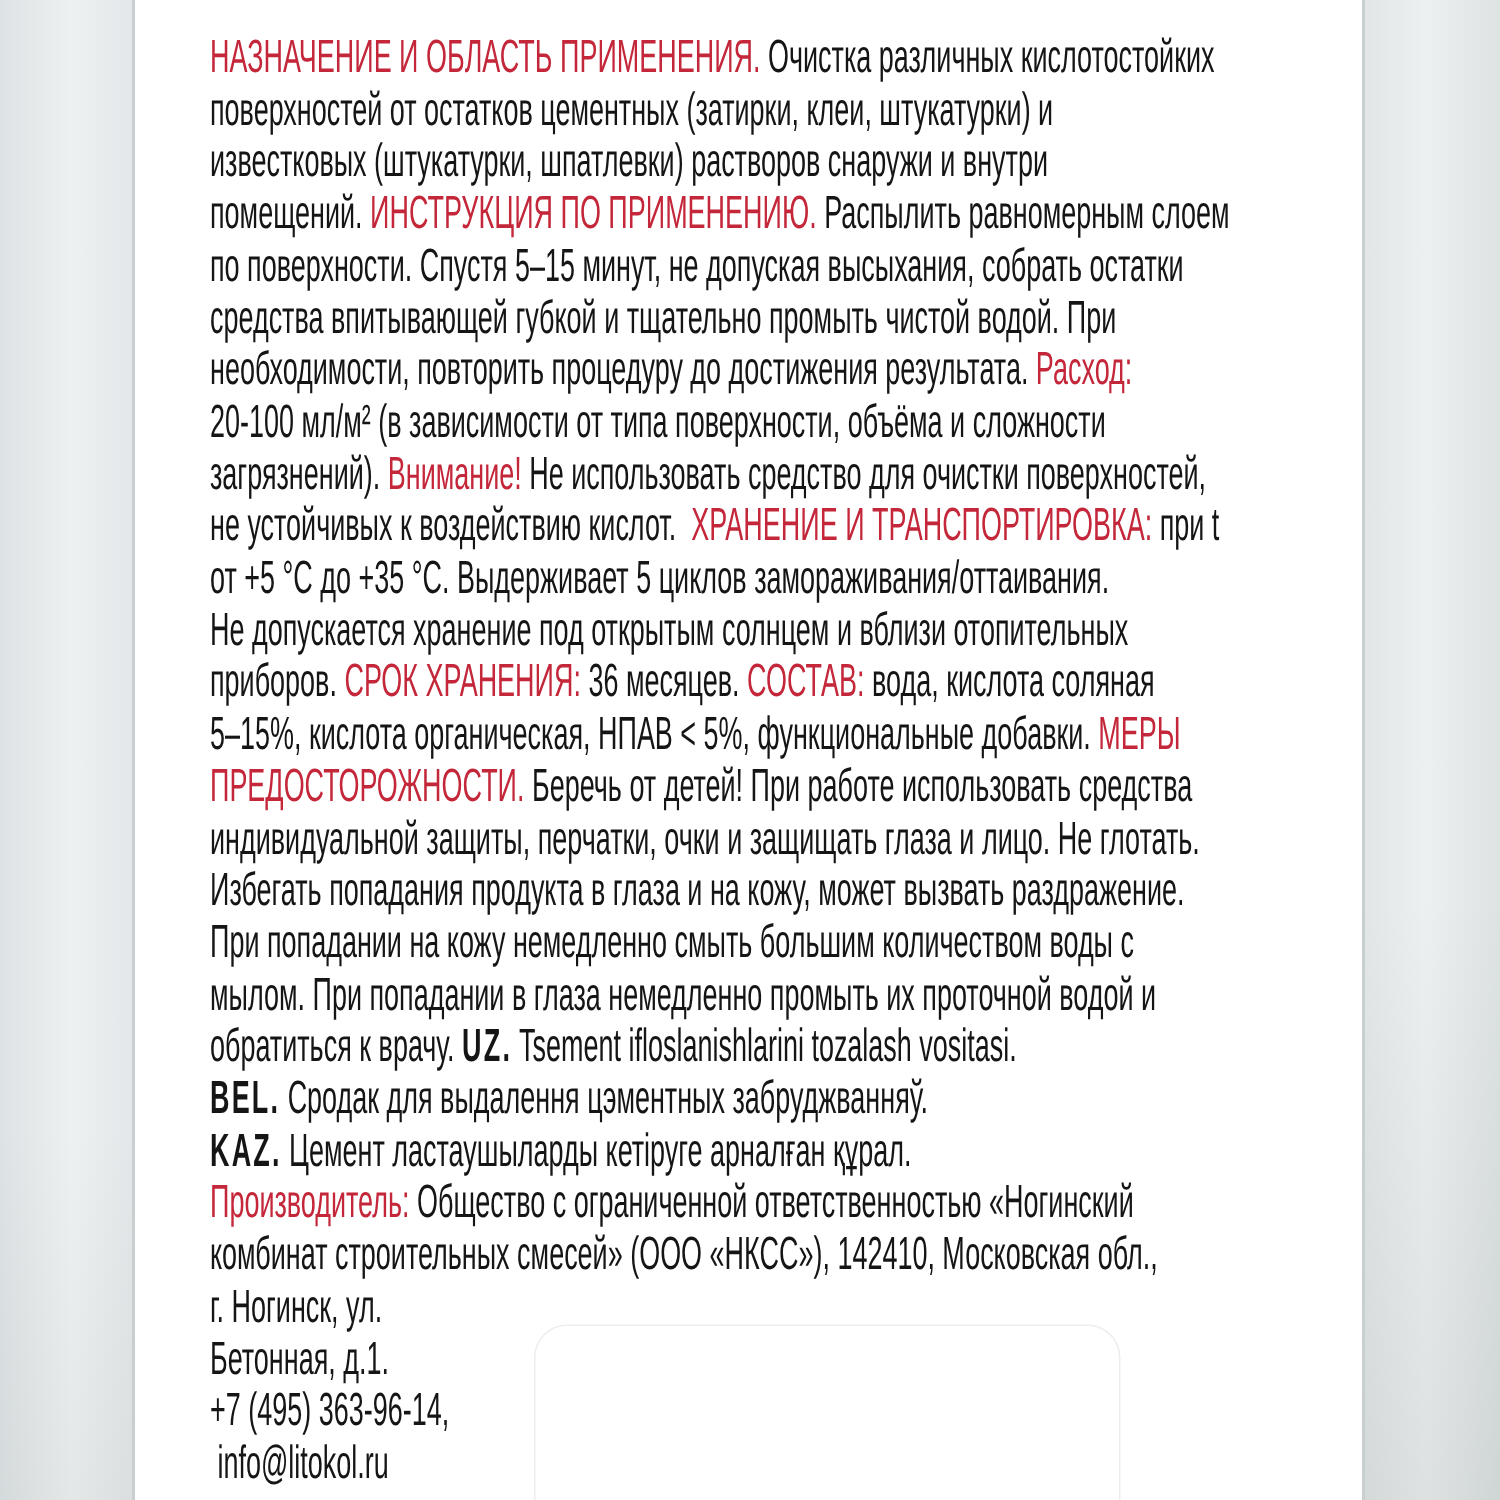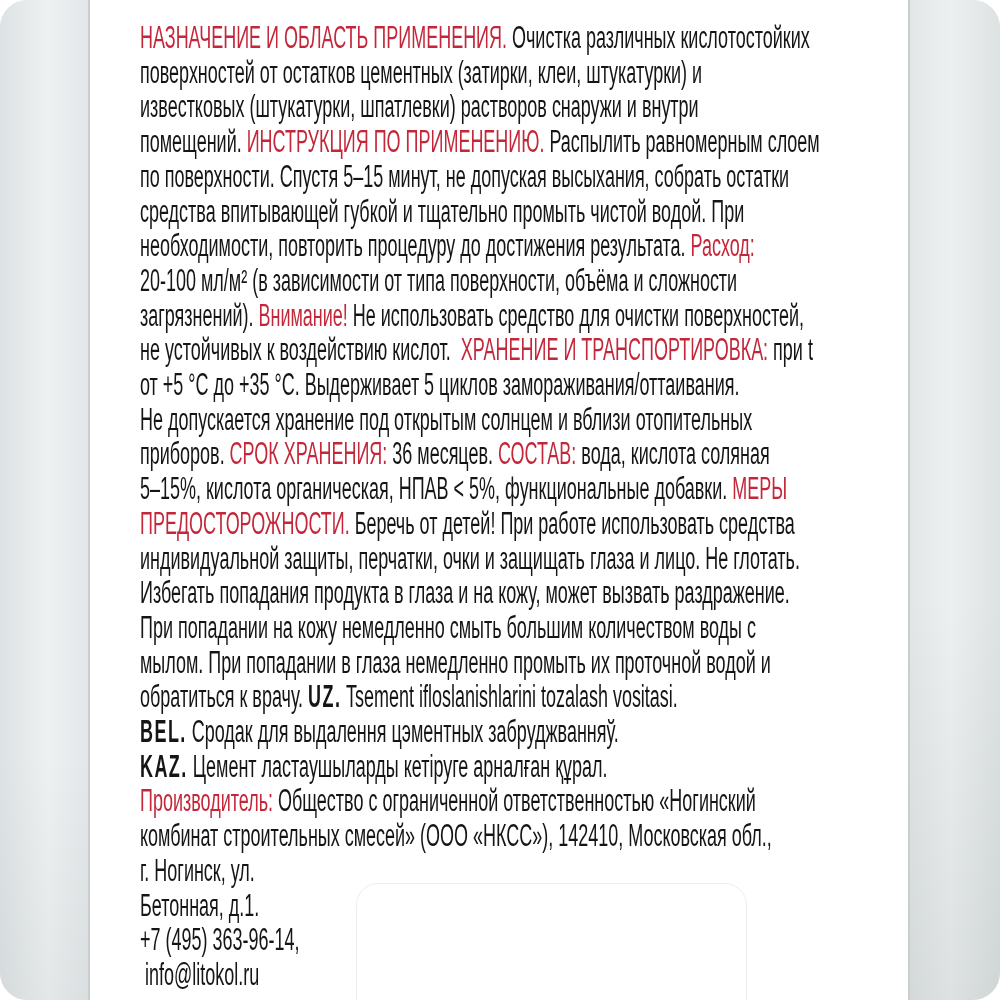--- a/index.html
+++ b/index.html
@@ -8,21 +8,20 @@
     padding: 0;
     background: #ffffff;
     font-family: "Liberation Sans", "DejaVu Sans", sans-serif;
   }
   .stage {
     position: relative;
     width: 1000px;
     height: 1000px;
     overflow: hidden;
     background: var(--label-white, #ffffff);
-    border-radius: 27px;
   }
   
   .band {
     position: absolute;
     top: 0;
     height: 1000px;
   }
   .band-left {
     left: 0;
     width: 88px;

